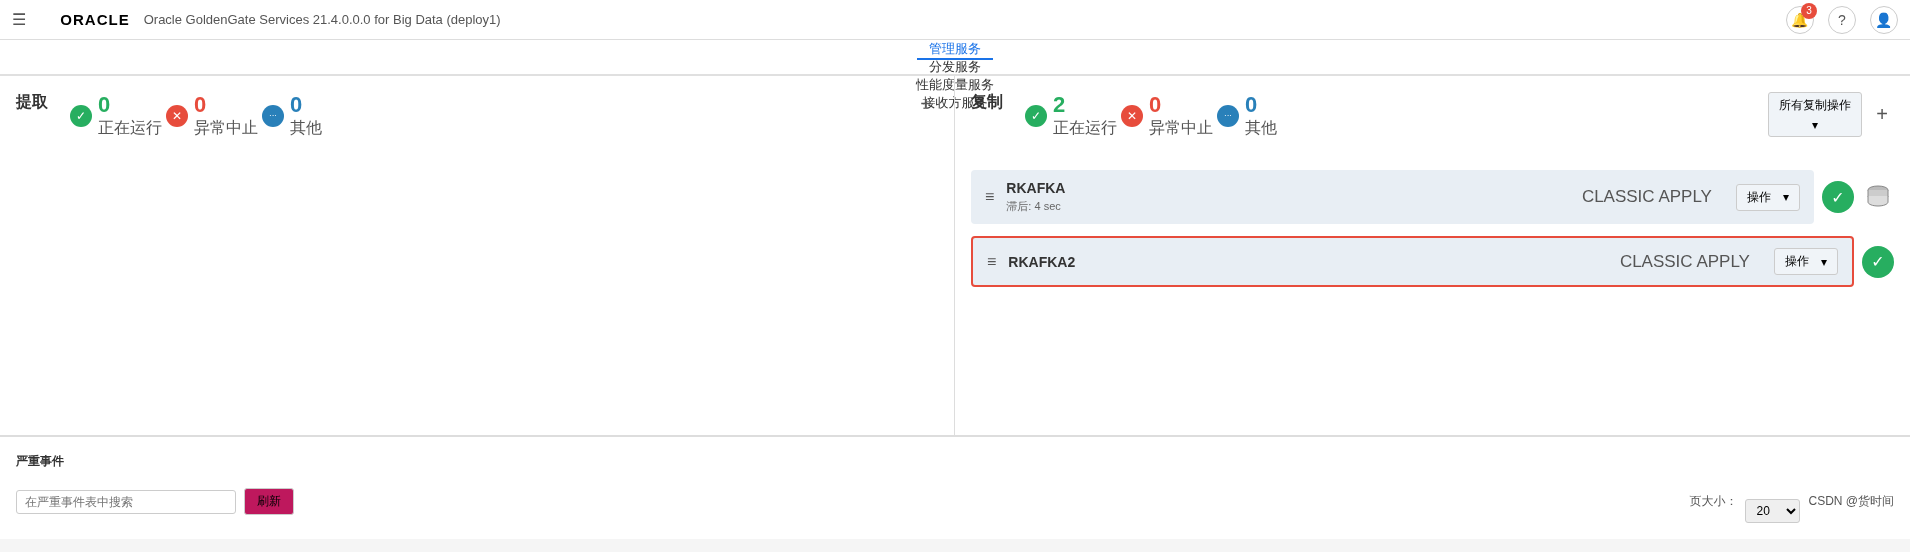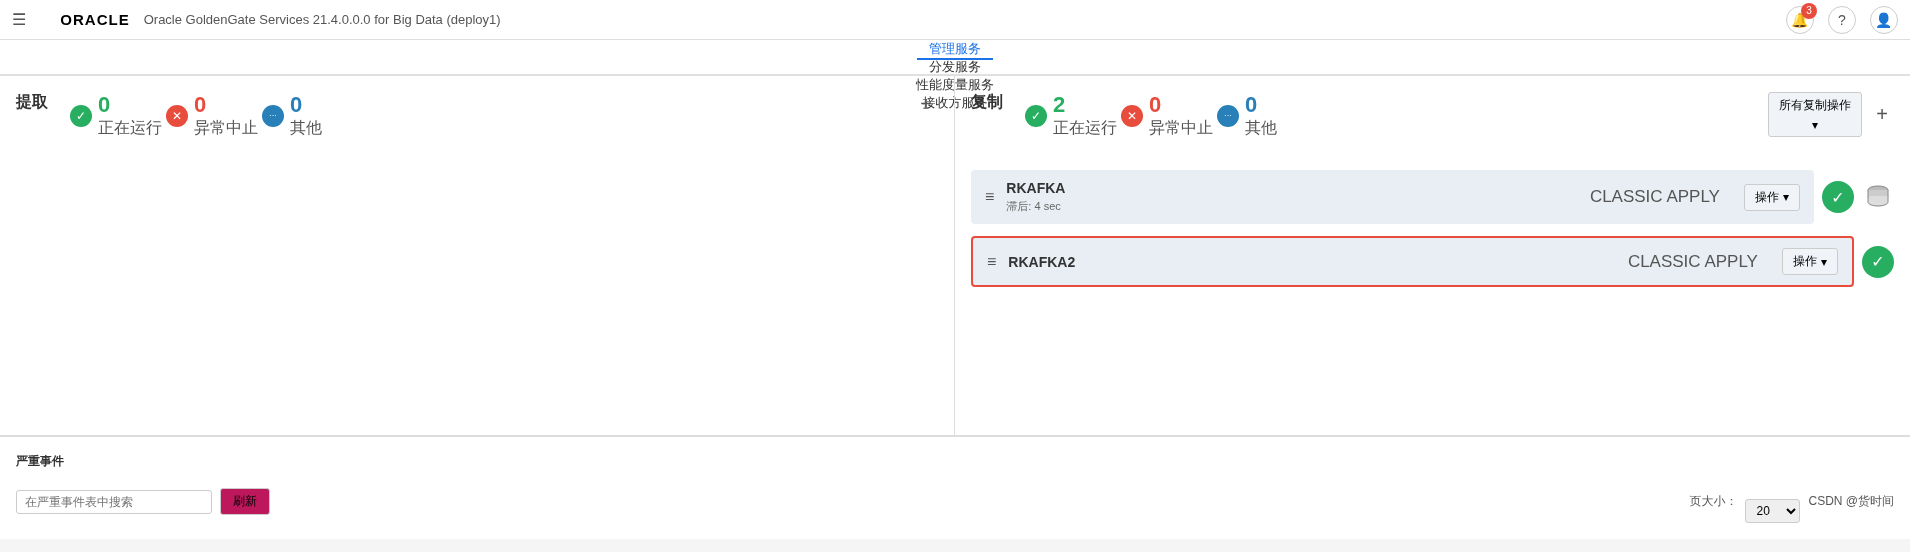--- a/index.html
+++ b/index.html
@@ -265,21 +265,21 @@
     }
     .operations-btn {
       border: 1px solid #ccc;
       background: #f0f4f8;
       padding: 4px 10px;
       border-radius: 3px;
       cursor: pointer;
       font-size: 12px;
       display: flex;
       align-items: center;
-      gap: 4px;
+      gap: 12px;
       text-align: center;
     }
     .status-circle-green {
       width: 32px;
       height: 32px;
       border-radius: 50%;
       background: #27ae60;
       display: flex;
       align-items: center;
       justify-content: center;
@@ -323,21 +323,21 @@
     .events-controls {
       display: flex;
       align-items: center;
       gap: 8px;
     }
     .events-search {
       border: 1px solid #ccc;
       padding: 4px 8px;
       border-radius: 3px;
       font-size: 12px;
-      width: 196px;
+      width: 220px;
       color: #999;
     }
     .refresh-btn {
       border: 1px solid #ccc;
       background: #be185d;
       padding: 4px 12px;
       border-radius: 3px;
       cursor: pointer;
       font-size: 12px;
     }

